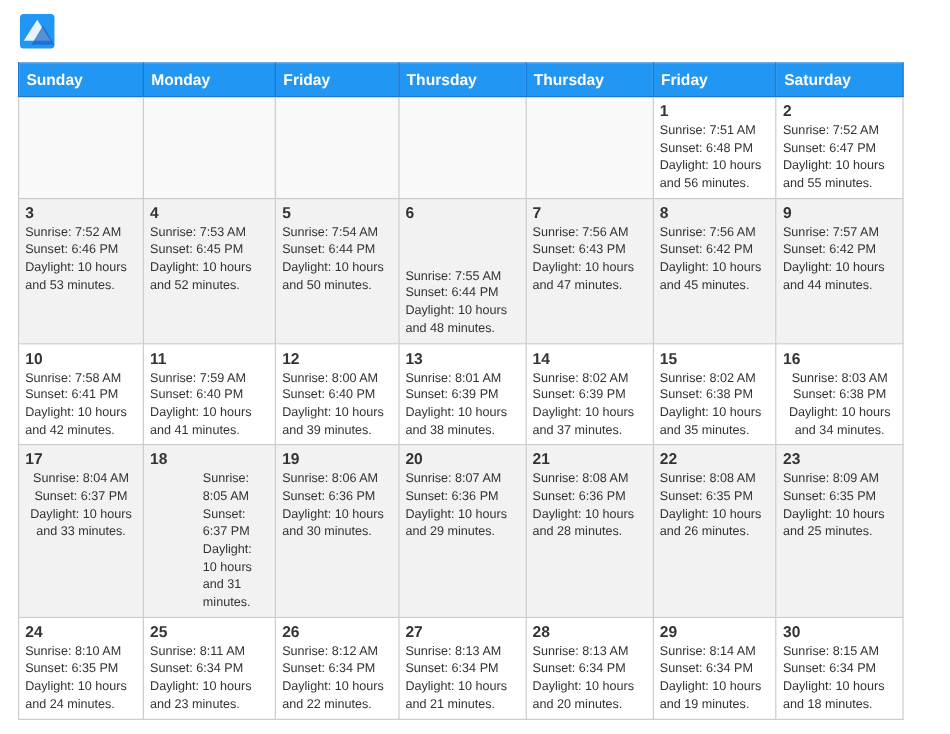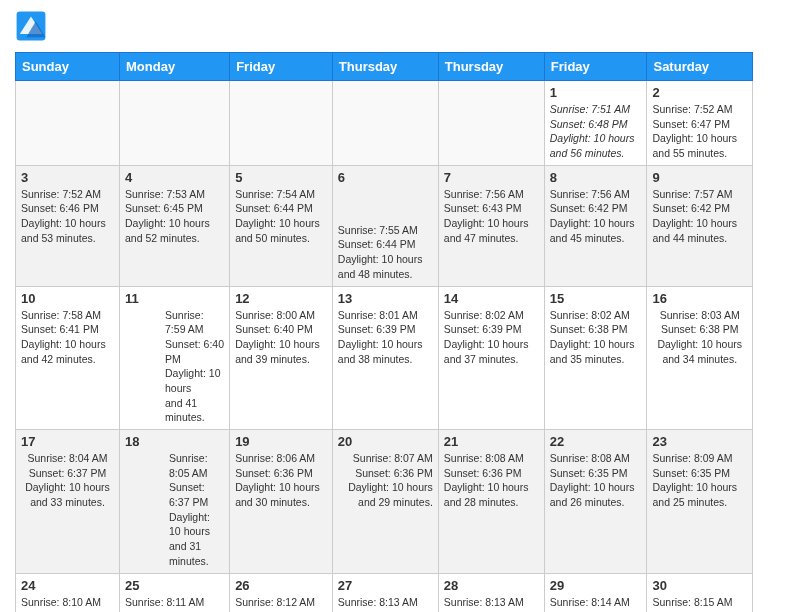--- a/index.html
+++ b/index.html
@@ -57,21 +57,21 @@
     </thead>
     <tbody id="calendar-body">
     <tr>
           <td class="empty"></td>
           <td class="empty"></td>
           <td class="empty"></td>
           <td class="empty"></td>
           <td class="empty"></td>
           <td>
             <div class="day-num">1</div>
-            <div class="day-info" style="white-space: pre-line; font-style: italic;">Sunrise: 7:51 AM
+            <div class="day-info" style="white-space: pre-line;">Sunrise: 7:51 AM
 Sunset: 6:48 PM
 Daylight: 10 hours
 and 56 minutes.</div>
           </td>
           <td>
             <div class="day-num">2</div>
             <div class="day-info" style="white-space: pre-line;">Sunrise: 7:52 AM
 Sunset: 6:47 PM
 Daylight: 10 hours
 and 55 minutes.</div>
@@ -131,21 +131,21 @@
         <tr>
           <td>
             <div class="day-num">10</div>
             <div class="day-info" style="white-space: pre-line;">Sunrise: 7:58 AM
 Sunset: 6:41 PM
 Daylight: 10 hours
 and 42 minutes.</div>
           </td>
           <td>
             <div class="day-num">11</div>
-            <div class="day-info" style="white-space: pre-line; margin-left: 40px;">Sunrise: 7:59 AM
+            <div class="day-info" style="white-space: pre-line;">Sunrise: 7:59 AM
 Sunset: 6:40 PM
 Daylight: 10 hours
 and 41 minutes.</div>
           </td>
           <td>
             <div class="day-num">12</div>
             <div class="day-info" style="white-space: pre-line;">Sunrise: 8:00 AM
 Sunset: 6:40 PM
 Daylight: 10 hours
 and 39 minutes.</div>
@@ -196,21 +196,21 @@
           </td>
           <td class="shaded">
             <div class="day-num">19</div>
             <div class="day-info" style="white-space: pre-line;">Sunrise: 8:06 AM
 Sunset: 6:36 PM
 Daylight: 10 hours
 and 30 minutes.</div>
           </td>
           <td class="shaded">
             <div class="day-num">20</div>
-            <div class="day-info" style="white-space: pre-line; text-align: right;">Sunrise: 8:07 AM
+            <div class="day-info" style="white-space: pre-line;">Sunrise: 8:07 AM
 Sunset: 6:36 PM
 Daylight: 10 hours
 and 29 minutes.</div>
           </td>
           <td class="shaded">
             <div class="day-num">21</div>
             <div class="day-info" style="white-space: pre-line;">Sunrise: 8:08 AM
 Sunset: 6:36 PM
 Daylight: 10 hours
 and 28 minutes.</div>
@@ -227,21 +227,21 @@
             <div class="day-info" style="white-space: pre-line;">Sunrise: 8:09 AM
 Sunset: 6:35 PM
 Daylight: 10 hours
 and 25 minutes.</div>
           </td>
         </tr>
         <tr>
           <td>
             <div class="day-num">24</div>
             <div class="day-info" style="white-space: pre-line;">Sunrise: 8:10 AM
-Sunset: 6:40 PM
+Sunset: 6:35 PM
 Daylight: 10 hours
 and 24 minutes.</div>
           </td>
           <td>
             <div class="day-num">25</div>
             <div class="day-info" style="white-space: pre-line;">Sunrise: 8:11 AM
 Sunset: 6:34 PM
 Daylight: 10 hours
 and 23 minutes.</div>
           </td>

